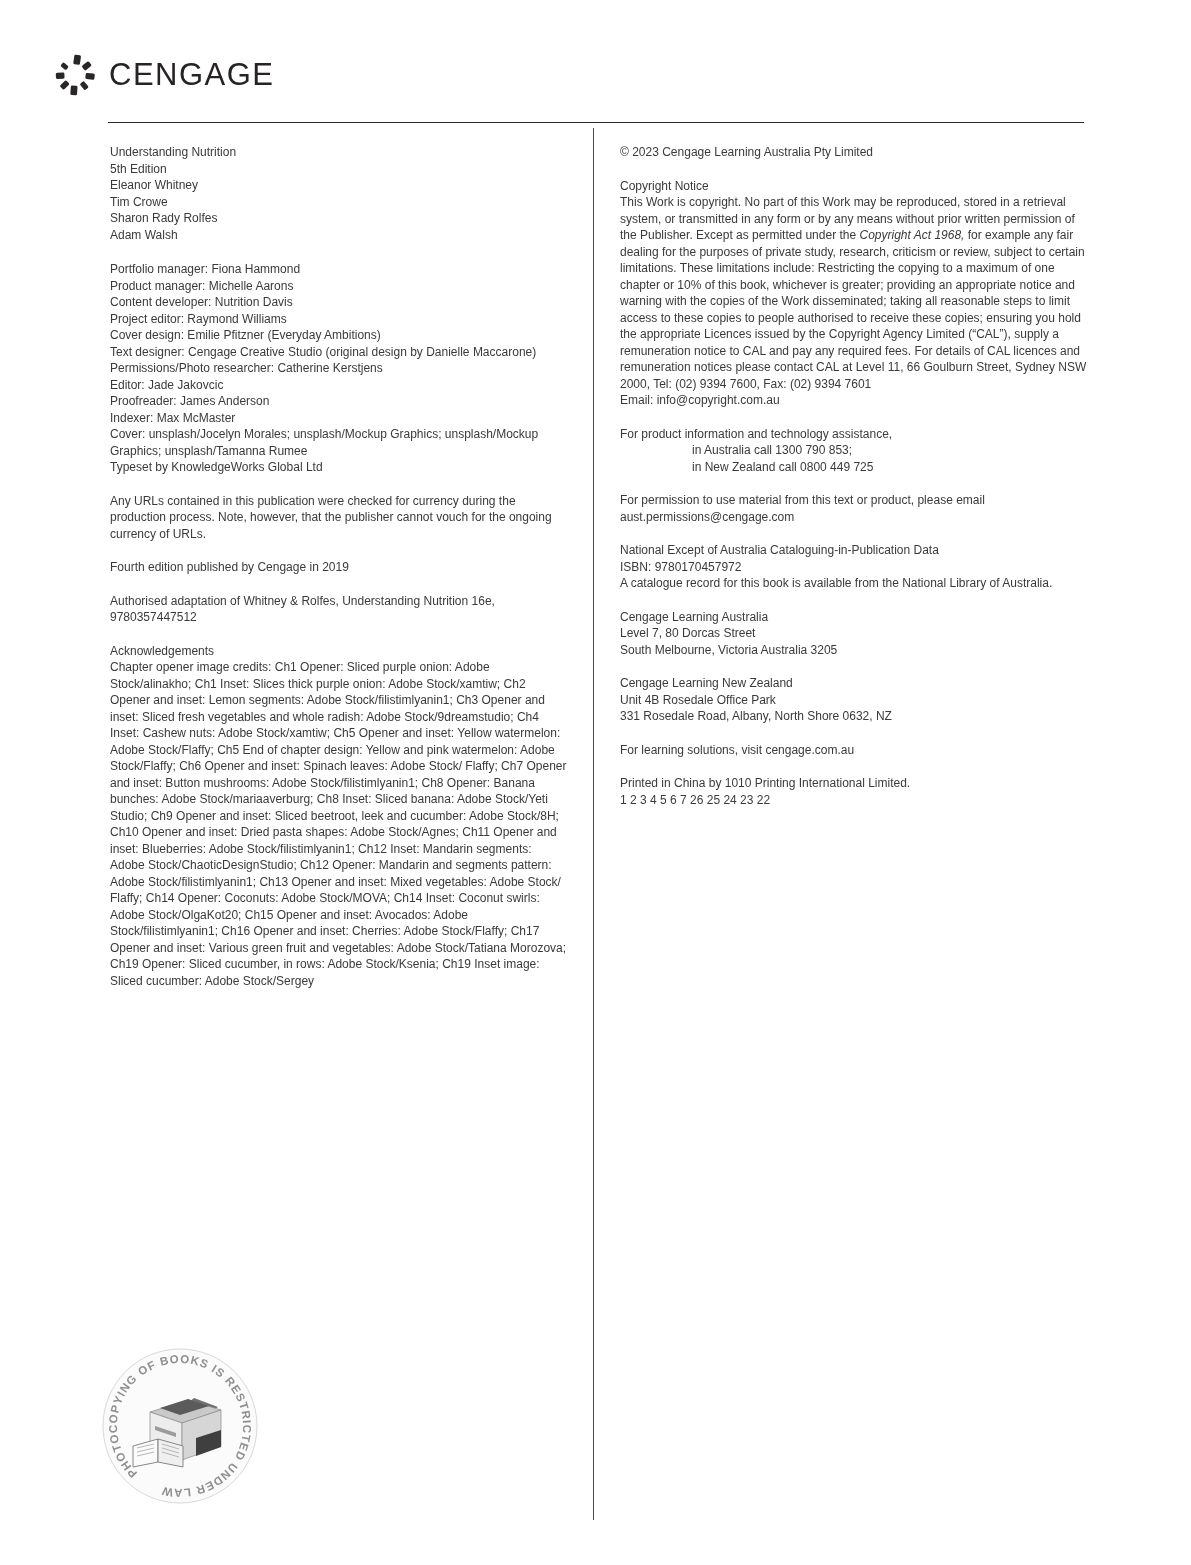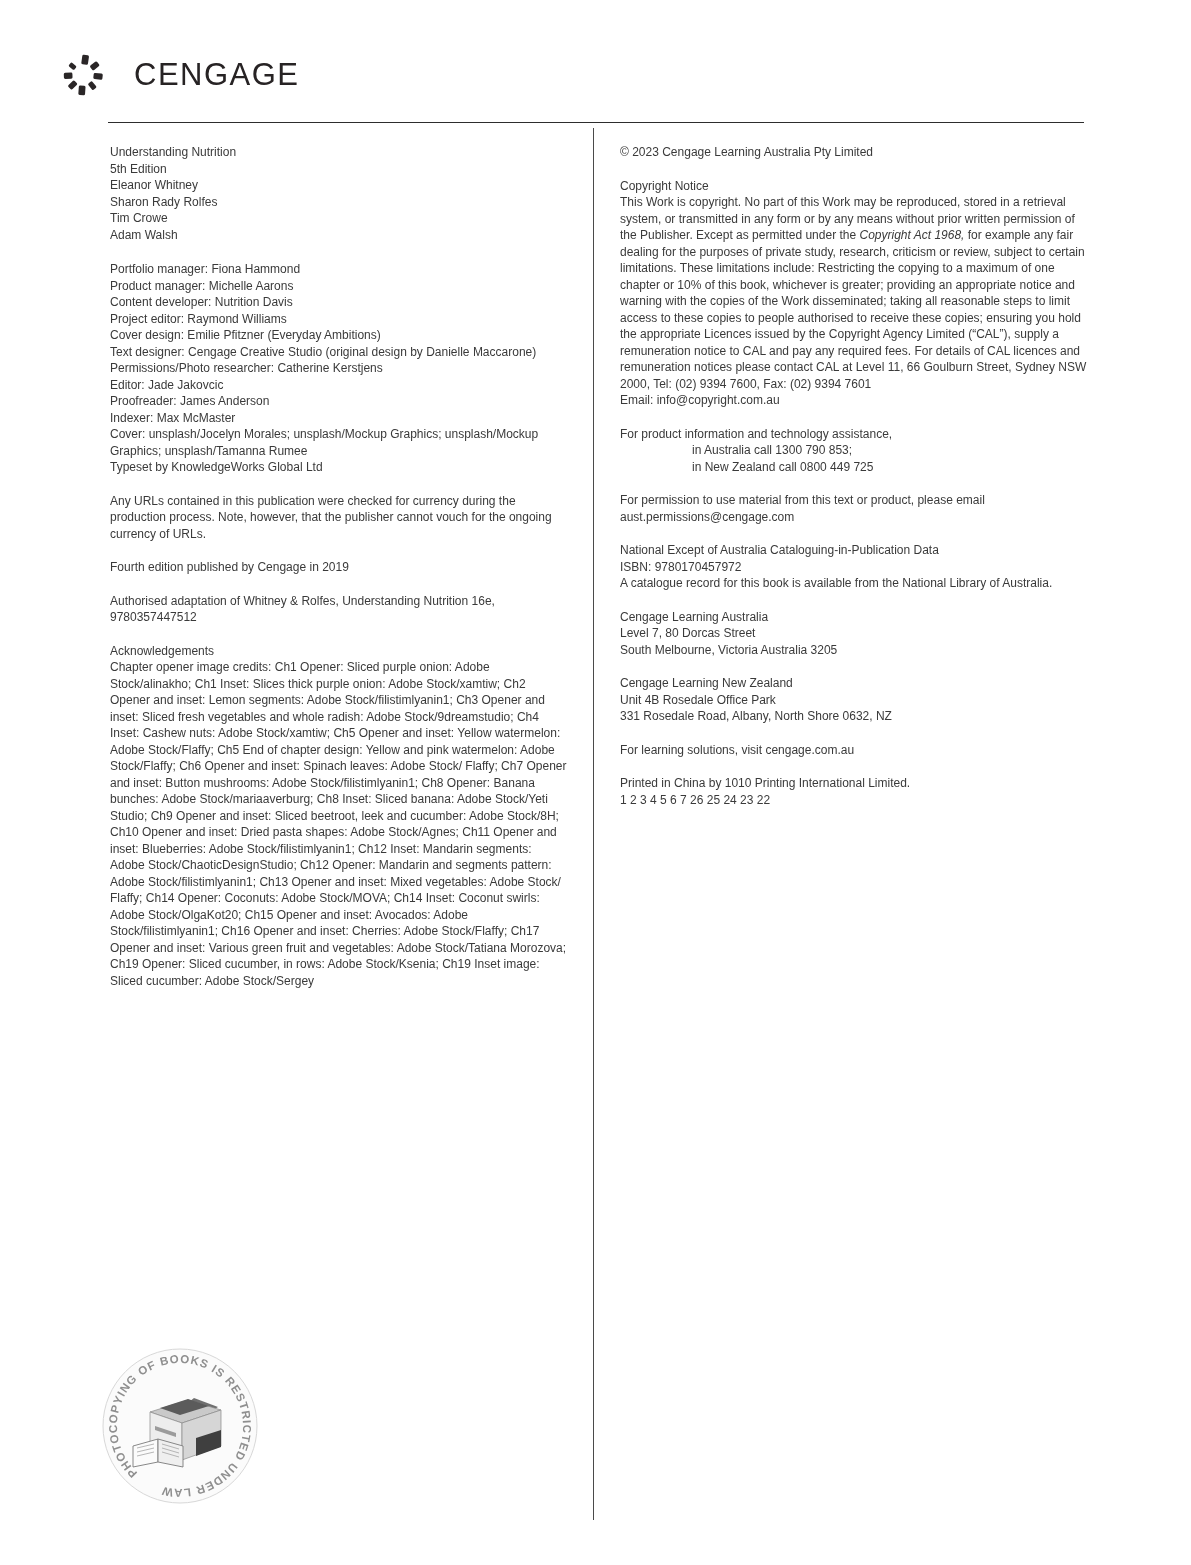--- a/index.html
+++ b/index.html
@@ -6,21 +6,21 @@
   html,body { background:#ffffff; }
   .page {
     position:relative;
     width:1191px; height:1565px;
     background:#ffffff;
     font-family:"Liberation Sans", sans-serif;
     color:#3a3a3a;
     overflow:hidden;
   }
   
-  .brand { position:absolute; left:60px; top:52px; display:flex; align-items:center; gap:28px; }
+  .brand { position:absolute; left:52px; top:52px; display:flex; align-items:center; gap:11px; }
   .logo-mark { width:46px; height:46px; }
   .logo-text { font-size:31px; letter-spacing:1.5px; font-weight:500; color:#272324; }
   
   .top-rule { position:absolute; left:108px; top:122px; width:976px; border-top:1.5px solid #2d2d2d; }
   .col-divider { position:absolute; left:593px; top:128px; width:1px; height:1392px; background:#4a4a4a; }
   
   .col { position:absolute; top:144px; font-size:12px; line-height:16.5px; }
   .col.left  { left:110px; width:458px; }
   .col.right { left:620px; width:467px; }
   .block { margin-bottom:17px; }
@@ -53,22 +53,22 @@
   </header>
 
   <div class="top-rule"></div>
   <div class="col-divider"></div>
 
   <section class="col left">
     <div class="block">
       <p>Understanding Nutrition</p>
       <p>5th Edition</p>
       <p>Eleanor Whitney</p>
+      <p>Tim Crowe</p>
       <p>Sharon Rady Rolfes</p>
-      <p>Tim Crowe</p>
       <p>Adam Walsh</p>
     </div>
 
     <div class="block gap-lg">
       <p>Portfolio manager: Fiona Hammond</p>
       <p>Product manager: Michelle Aarons</p>
       <p>Content developer: Nutrition Davis</p>
       <p>Project editor: Raymond Williams</p>
       <p>Cover design: Emilie Pfitzner (Everyday Ambitions)</p>
       <p>Text designer: Cengage Creative Studio (original design by Danielle Maccarone)</p>

